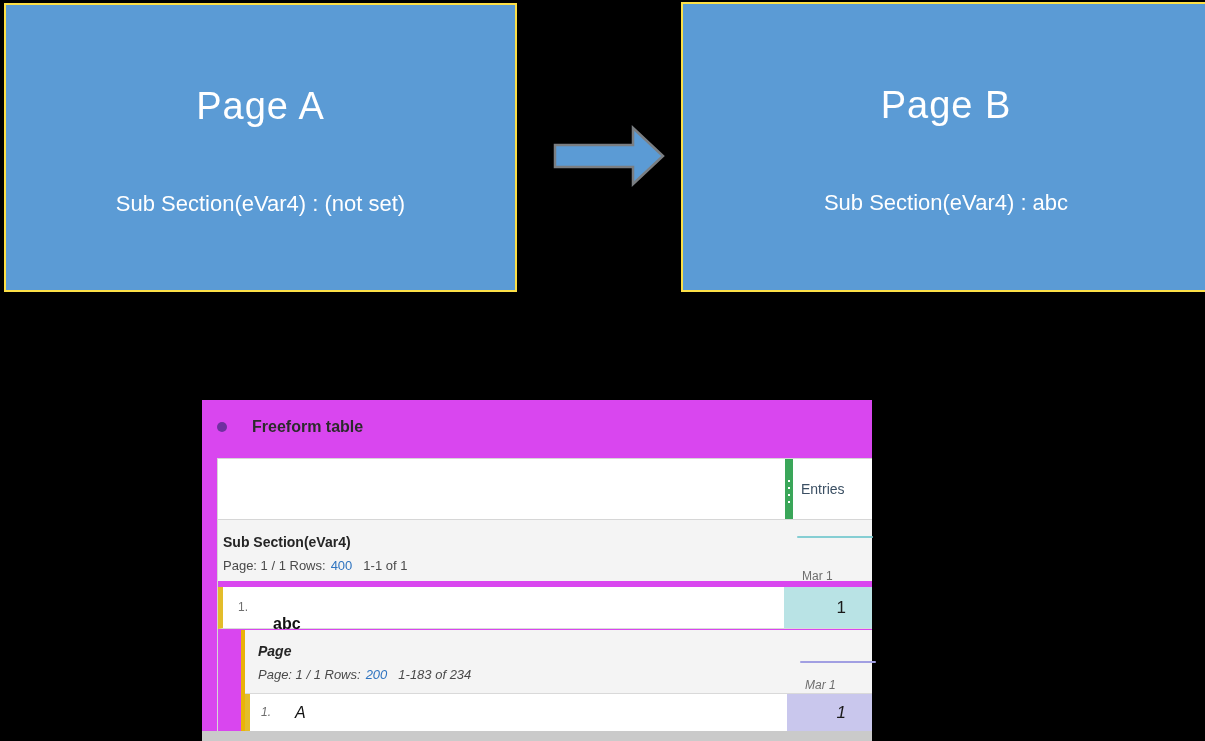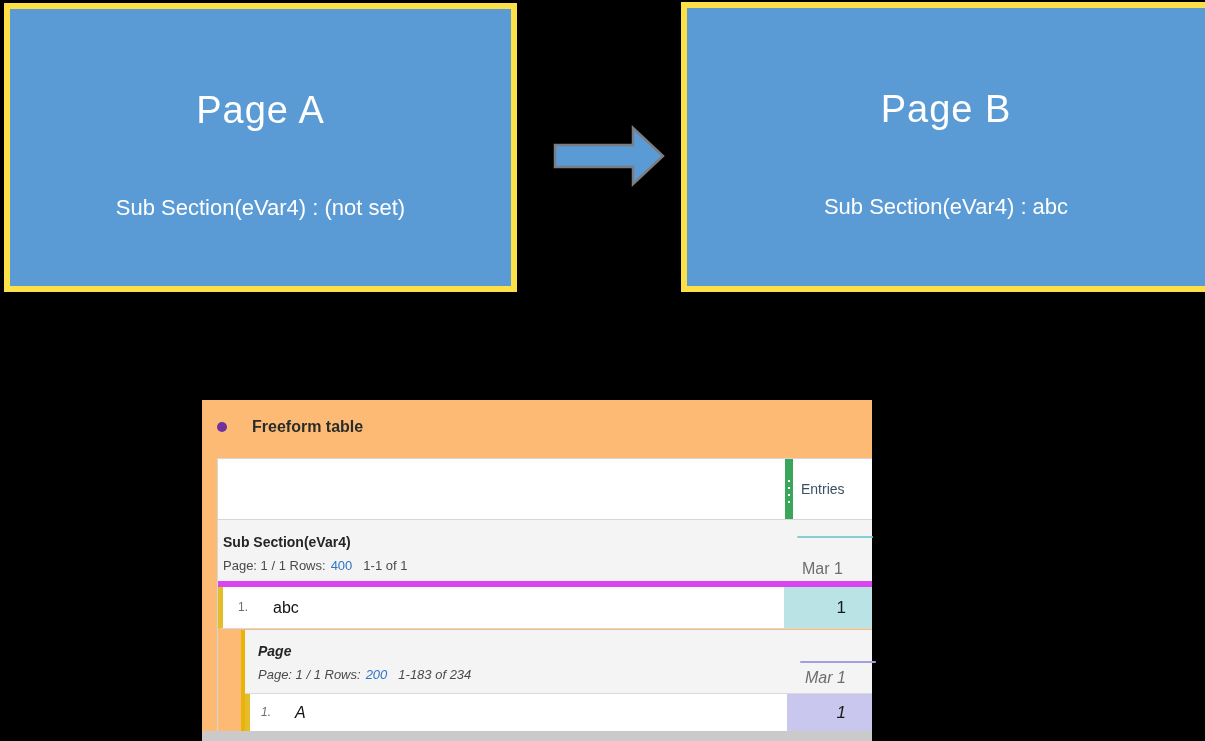--- a/index.html
+++ b/index.html
@@ -4,39 +4,39 @@
 <style>
   html,body{margin:0;padding:0;background:#000;}
   *{box-sizing:border-box;}
   .stage{
     position:relative;width:1205px;height:741px;background:#000;overflow:hidden;
     font-family:"Liberation Sans","DejaVu Sans",sans-serif;
   }
 
   
   .flow-box{
-    position:absolute;background:#5b9bd5;border:6px solid #fde047;
+    position:absolute;background:#5b9bd5;border:2px solid #fde047;
     color:#fff;text-align:center;
   }
   .box-a{left:4px;top:3px;width:513px;height:289px;}
   .box-b{left:681px;top:2px;width:530px;height:290px;}
   .box-title{
     position:absolute;left:0;right:0;top:78px;
     font-size:38px;font-weight:300;letter-spacing:1px;line-height:46px;
   }
   .box-subtitle{
     position:absolute;left:0;right:0;top:184px;
     font-size:22px;font-weight:300;line-height:30px;text-align:center;
   }
   .flow-arrow{position:absolute;left:551px;top:122px;width:116px;height:68px;}
 
   
   .panel{
     position:absolute;left:202px;top:400px;width:670px;height:341px;
-    background:#fdba74;color:#2c2c2c;
+    background:#d946ef;color:#2c2c2c;
   }
   .panel-bullet{
     position:absolute;left:15px;top:22px;width:10px;height:10px;border-radius:50%;
     background:#7030a0;
   }
   .panel-title{
     position:absolute;left:50px;top:17px;font-size:16px;font-weight:700;color:#2b2b2b;
     line-height:20px;
   }
 
@@ -69,32 +69,32 @@
     line-height:18px;
   }
   .pagination{
     position:absolute;left:5px;top:38px;font-size:13px;color:#4a4a4a;line-height:16px;
     white-space:nowrap;
   }
   .pg-prefix{margin-right:5px;margin-top:31px;}
   .pg-rows{color:#2f74c0;margin-right:11px;text-align:center;}
   .sparkline{position:absolute;width:76px;height:2px;border-radius:2px;}
   .spark-teal{left:579px;top:16px;background:#85ced3;}
-  .date-label{position:absolute;font-size:16px;color:#6e6e6e;}
+  .date-label{position:absolute;font-size:12px;color:#6e6e6e;margin-top:9px;}
   .dim-zone .date-label{left:584px;top:40px;}
 
   .data-row{
     position:absolute;left:0;right:0;background:#fff;
     border-left:5px solid #e3bd2a;border-bottom:1px solid #d9d9d9;
   }
   .row-abc{top:129px;height:42px;}
   .row-index{position:absolute;font-size:12px;color:#6e6e6e;}
   .row-label{position:absolute;font-size:16px;color:#121212;}
   .row-abc .row-index{left:15px;top:0;line-height:41px;}
-  .row-abc .row-label{left:50px;top:0;line-height:41px;}
+  .row-abc .row-label{left:50px;top:16px;line-height:41px;font-weight:bold;}
   .value-cell{
     position:absolute;top:0;bottom:0;right:0;text-align:right;
     font-size:17px;color:#1a1a1a;padding-right:26px;
   }
   .row-abc .value-cell{left:561px;line-height:41px;background:#b9e3e5;}
 
   .nested-table{
     position:absolute;left:23px;top:172px;right:0;height:101px;
     border-left:4px solid #eab308;
     font-style:italic;

